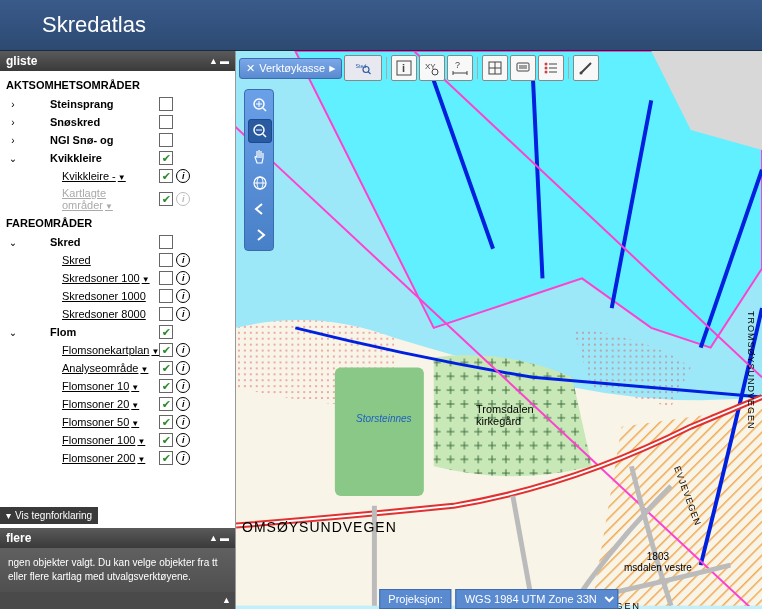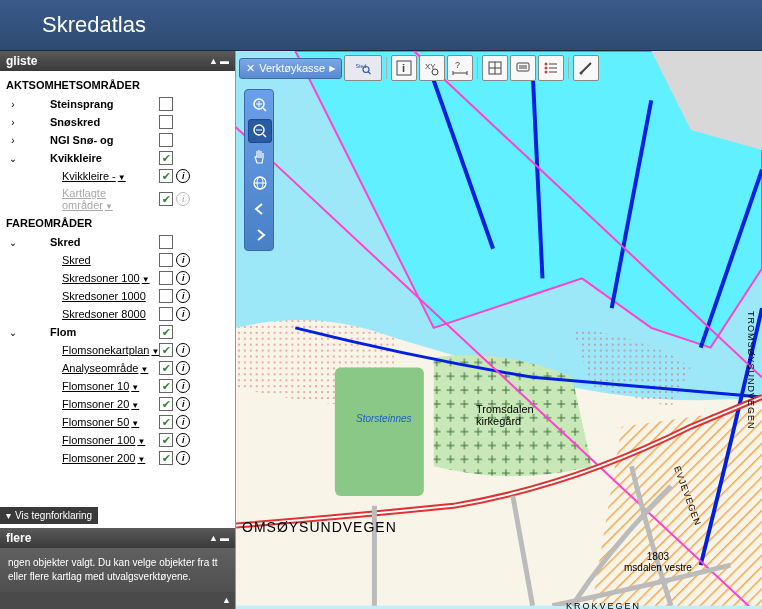--- a/index.html
+++ b/index.html
@@ -390,14 +390,20 @@
     </div>
     <div class="map-label" style="left:6px; top:468px; font-size:14px; letter-spacing:1px;">OMSØYSUNDVEGEN</div>
     <div class="map-label" style="left:330px; top:550px; font-size:9px; letter-spacing:2px;">KROKVEGEN</div>
     <div class="map-label" style="left:388px; top:500px; font-size:10px;">
       <div style="text-align:center">1803</div>
       <div>msdalen vestre</div>
     </div>
     <div class="map-label" style="right:6px; top:260px; font-size:9px; writing-mode:vertical-rl; letter-spacing:1px;">TROMSØYSUNDVEGEN</div>
     <div class="map-label" style="left:420px; top:440px; font-size:9px; transform:rotate(70deg); letter-spacing:1px;">EVJEVEGEN</div>
 
+    <div class="proj-bar">
+      <span class="lbl">Projeksjon:</span>
+      <select>
+        <option>WGS 1984 UTM Zone 33N</option>
+      </select>
+    </div>
   </div>
 </div>
 
 </body></html>

